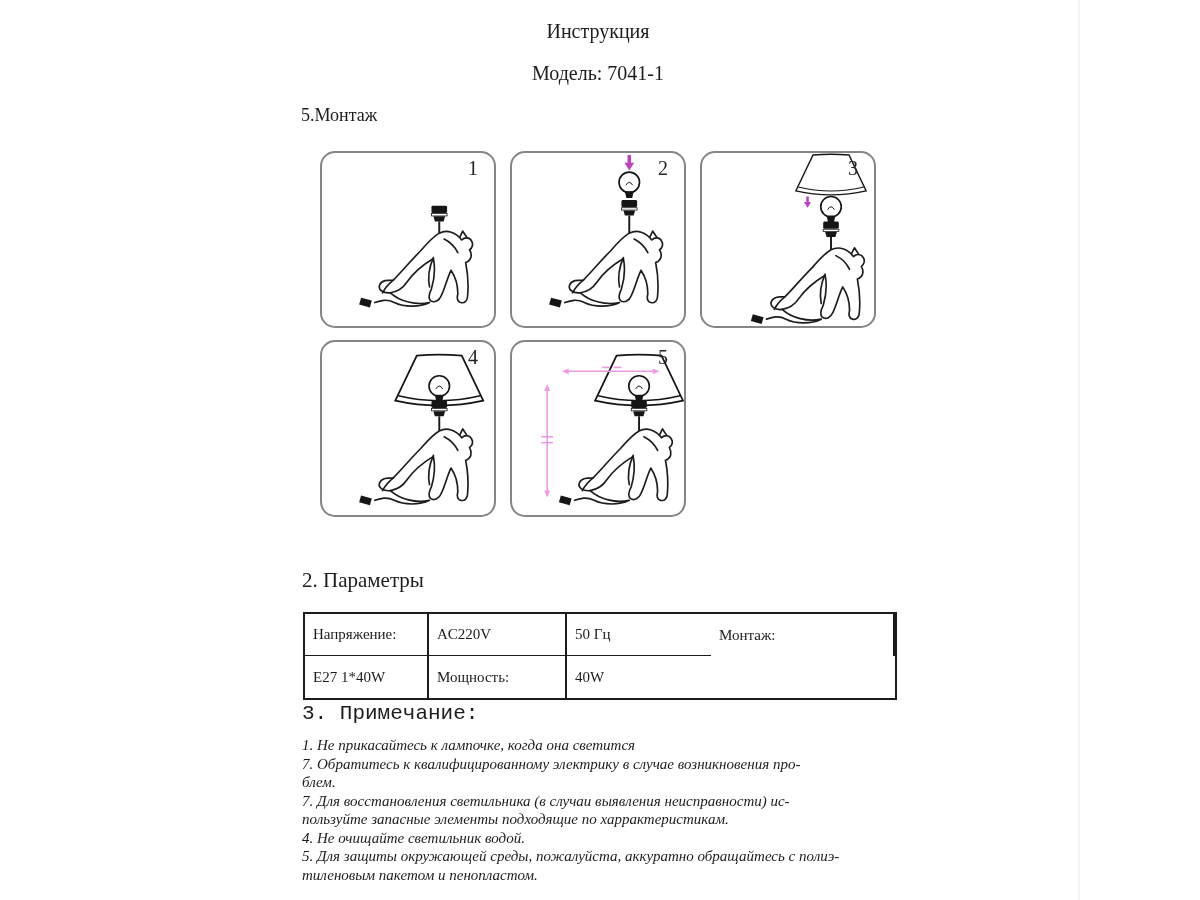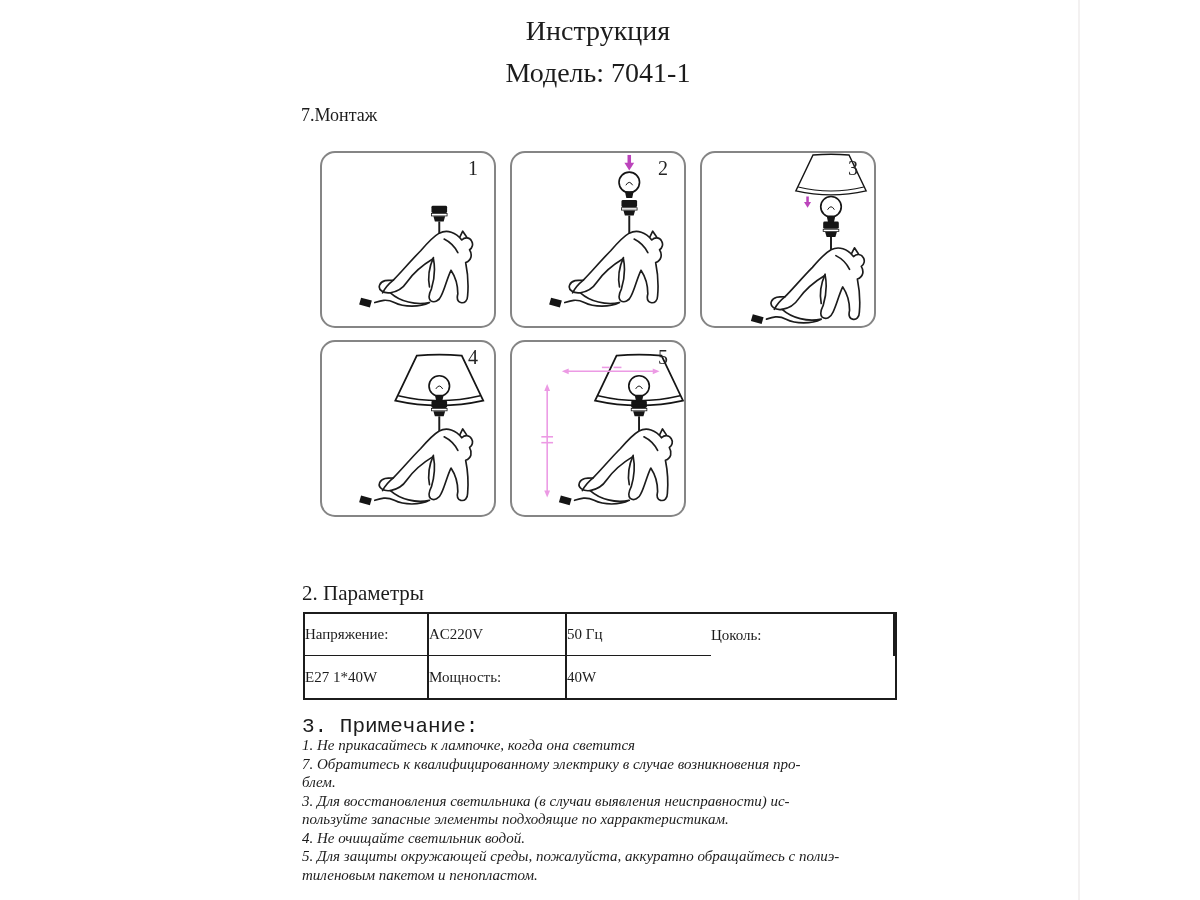--- a/index.html
+++ b/index.html
@@ -3,44 +3,44 @@
 <meta charset="utf-8">
 <style>
   html,body{margin:0;padding:0;}
   body{
     width:1200px;height:900px;position:relative;overflow:hidden;
     background:#ffffff;color:#1c1c1c;
     font-family:"Liberation Serif","DejaVu Serif",serif;
   }
   .page-edge{position:absolute;top:0;left:1078px;width:2px;height:900px;background:#f3f1f1;}
   .title-block{position:absolute;left:300px;top:10px;width:596px;text-align:center;}
-  .title-line{font-size:28px;line-height:42px;white-space:nowrap;}
+  .title-line{font-size:20px;line-height:42px;white-space:nowrap;}
   .montage-heading{position:absolute;left:301px;top:105px;font-size:18px;}
   .panel{
     position:absolute;width:176px;height:177px;background:#fff;
     border:2.5px solid #858585;border-radius:15px;box-sizing:border-box;
   }
   .panel-number{position:absolute;top:4px;right:16px;font-size:20px;color:#242424;}
   .panel svg.fig{position:absolute;left:0;top:0;width:100%;height:100%;}
   #p1{left:320px;top:151px;}
   #p2{left:510px;top:151px;}
   #p3{left:700px;top:151px;}
   #p4{left:320px;top:340px;}
   #p5{left:510px;top:340px;}
-  .section-heading{position:absolute;left:302px;font-size:21px;margin-top:13px;}
+  .section-heading{position:absolute;left:302px;font-size:21px;}
   #params-heading{top:568px;}
   #notes-heading{top:702px;font-family:Liberation Mono, monospace;}
   .param-table{
     position:absolute;left:303px;top:612px;
     border:2px solid #1c1c1c;
     display:grid;grid-template-columns:124px 138px 144px 184px;
   }
   .param-cell{
     height:42px;display:flex;align-items:center;
-    font-size:15px;box-sizing:border-box;
+    padding-left:8px;font-size:15px;box-sizing:border-box;
     border-right:2px solid #1c1c1c;
   }
   .param-cell.last-col{border-right:none;font-family:Liberation Serif, serif;}
   .param-cell.row-top{border-bottom:1.5px solid #1c1c1c;}
   .notes-block{position:absolute;left:302px;top:736px;width:600px;font-style:italic;}
   .note-line{font-size:15px;line-height:18.5px;white-space:nowrap;}
 </style>
 </head>
 <body>
 
@@ -76,21 +76,21 @@
   </defs>
 </svg>
 
 <div class="page-edge"></div>
 
 <div class="title-block">
   <div class="title-line">Инструкция</div>
   <div class="title-line">Модель: 7041-1</div>
 </div>
 
-<div class="montage-heading">7.Монтаж</div>
+<div class="montage-heading">5.Монтаж</div>
 
 <div class="panel" id="p1">
   <svg class="fig" viewBox="0 0 176 177">
     <use href="#panther" transform="translate(28,3)"></use>
     <line x1="120" y1="82" x2="120" y2="70" stroke="#1c1c1c" stroke-width="2"></line>
     <use href="#socket" transform="translate(120,70)"></use>
   </svg>
   <div class="panel-number">1</div>
 </div>
 
@@ -156,30 +156,30 @@
   </svg>
   <div class="panel-number">5</div>
 </div>
 
 <div class="section-heading" id="params-heading">2. Параметры</div>
 
 <div class="param-table">
   <div class="param-cell row-top">Напряжение:</div>
   <div class="param-cell row-top">AC220V</div>
   <div class="param-cell row-top last-col">50 Гц</div>
-  <div class="param-cell">Цоколь:</div>
+  <div class="param-cell">Монтаж:</div>
   <div class="param-cell">E27 1*40W</div>
   <div class="param-cell">Мощность:</div>
   <div class="param-cell last-col">40W</div>
 </div>
 
 <div class="section-heading" id="notes-heading">3. Примечание:</div>
 
 <div class="notes-block">
   <div class="note-line">1. Не прикасайтесь к лампочке, когда она светится</div>
   <div class="note-line">7. Обратитесь к квалифицированному электрику в случае возникновения про-</div>
   <div class="note-line">блем.</div>
-  <div class="note-line">3. Для восстановления светильника (в случаи выявления неисправности) ис-</div>
+  <div class="note-line">7. Для восстановления светильника (в случаи выявления неисправности) ис-</div>
   <div class="note-line">пользуйте запасные элементы подходящие по харрактеристикам.</div>
   <div class="note-line">4. Не очищайте светильник водой.</div>
   <div class="note-line">5. Для защиты окружающей среды, пожалуйста, аккуратно обращайтесь с полиэ-</div>
   <div class="note-line">тиленовым пакетом и пенопластом.</div>
 </div>
 
 </body></html>

